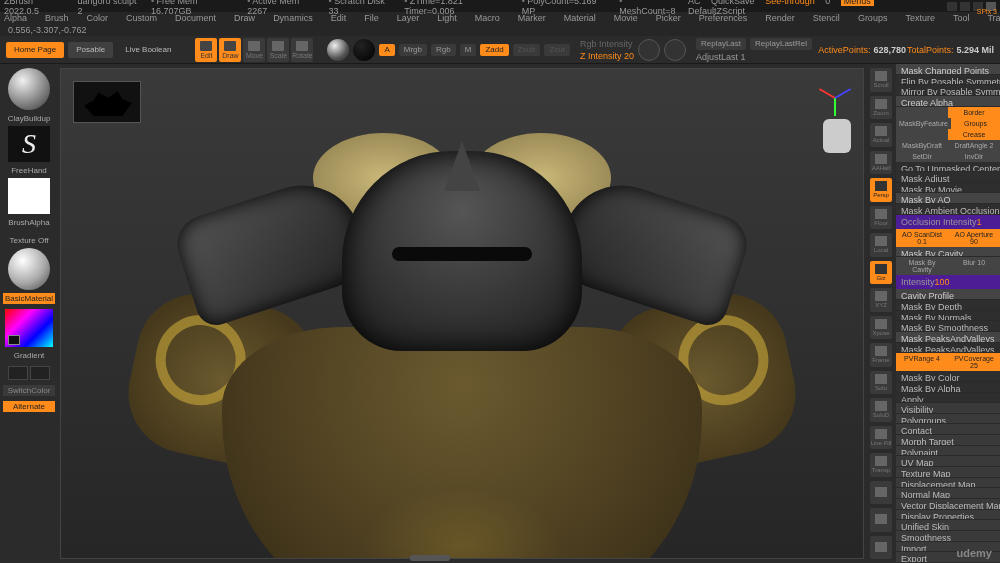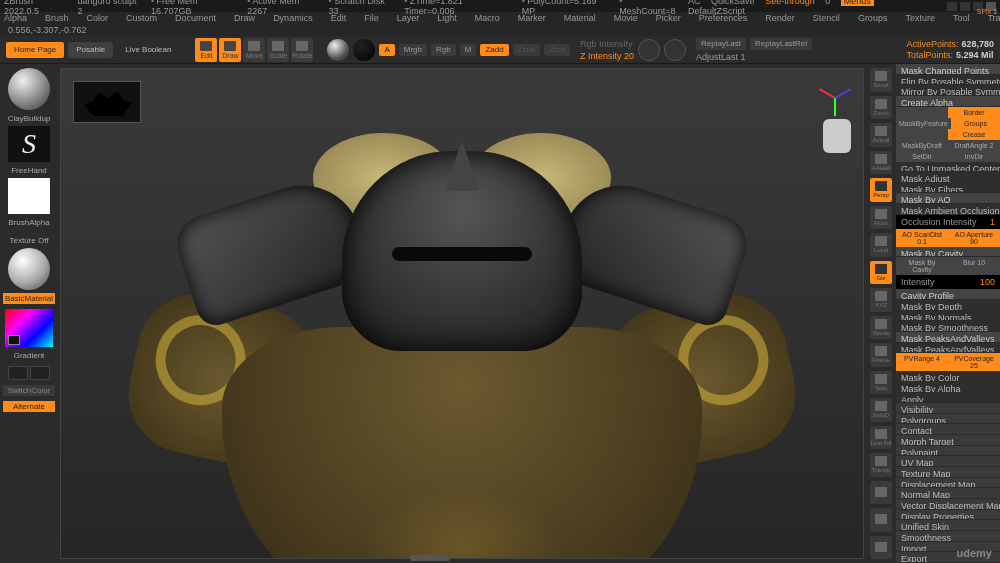--- a/index.html
+++ b/index.html
@@ -20,21 +20,21 @@
 .tb-icon{width:22px;height:24px;background:#3a3a3a;display:flex;flex-direction:column;align-items:center;justify-content:center;font-size:7px;color:#777;border-radius:2px}
 .tb-icon.active{background:#ff8c1a;color:#333}
 .tb-icon .ic{width:12px;height:10px;background:#666;margin-bottom:1px;border-radius:1px}
 .tb-icon.active .ic{background:#444}
 .grad-sphere{width:22px;height:22px;border-radius:50%;background:radial-gradient(circle at 35% 30%,#eee,#555 60%,#222)}
 .tb-sm{height:12px;padding:0 5px;font-size:8px;background:#3a3a3a;display:flex;align-items:center;border-radius:2px}
 .tb-sm.act{background:#ff8c1a;color:#222}
 .slider-block{display:flex;flex-direction:column;gap:2px;margin-left:6px;font-size:7px;color:#aaa}
 .slider-row{display:flex;align-items:center;gap:4px}
 .dial{width:22px;height:22px;border-radius:50%;border:1px solid #555;background:#333}
-.stats-right{margin-left:auto;display:flex;flex-direction:column;font-size:7px;color:#aaa;gap:1px;text-align:left}
+.stats-right{margin-left:auto;display:flex;flex-direction:row;font-size:7px;color:#aaa;gap:1px;text-align:left}
 .stats-right div span{color:#ff8c1a;margin-right:3px}
 .main{display:flex;height:499px}
 .left-tray{width:58px;background:#2b2b2b;display:flex;flex-direction:column;align-items:center;padding:4px 0;gap:3px}
 .brush-sphere{width:42px;height:42px;border-radius:50%;background:radial-gradient(circle at 35% 30%,#f0f0f0,#888 55%,#333)}
 .brush-lbl{font-size:8px;color:#aaa;margin-top:1px}
 .stroke-box{width:42px;height:36px;background:#111;display:flex;align-items:center;justify-content:center}
 .stroke-s{font-family:cursive;font-size:28px;color:#eee;font-style:italic}
 .alpha-box{width:42px;height:36px;background:#fff}
 .mat-sphere{width:42px;height:42px;border-radius:50%;background:radial-gradient(circle at 35% 30%,#fff,#aaa 55%,#444)}
 .mat-lbl{width:52px;background:#ff8c1a;color:#222;font-size:8px;text-align:center;padding:1px 0}
@@ -77,21 +77,21 @@
 .ri .ric{width:12px;height:10px;background:#666;margin-bottom:1px}
 .ri.act .ric{background:#333}
 .right-tray{width:104px;background:#333;display:flex;flex-direction:column;font-size:8px;overflow:hidden}
 .rt-item{padding:2px 5px;background:#3a3a3a;color:#bbb;border-bottom:1px solid #2a2a2a;cursor:pointer;white-space:nowrap;overflow:hidden}
 .rt-item.hdr{background:#444;color:#ccc}
 .rt-item.dk{background:#2e2e2e}
 .rt-row{display:flex}
 .rt-row .half{flex:1;padding:2px 3px;text-align:center;font-size:7px}
 .rt-row .half.hl{background:#ff8c1a;color:#222}
 .rt-row .half.dk{background:#444;color:#aaa}
-.rt-slider{padding:2px 5px;background:#000000;display:flex;justify-content:space-between;color:#aaa;font-size:7px}
+.rt-slider{padding:2px 5px;background:#4c1d95;display:flex;justify-content:flex-start;color:#aaa;font-size:7px}
 .rt-slider .val{color:#ff8c1a}
 .scrollbar-bottom{position:absolute;bottom:2px;left:410px;width:40px;height:6px;background:#555;border-radius:2px}
 .udemy{position:absolute;bottom:4px;right:8px;font-size:11px;color:#888;font-weight:bold}
 .spix{position:absolute;top:8px;right:3px;font-size:7px;color:#ff8c1a}
 </style>
 </head>
 <body>
 
 <div class="titlebar">
   <span>ZBrush 2022.0.5</span>
@@ -289,21 +289,21 @@
       <div class="rt-row">
         <div class="half dk">MaskByDraft</div>
         <div class="half dk">DraftAngle 2</div>
       </div>
       <div class="rt-row">
         <div class="half dk">SetDir</div>
         <div class="half dk">InvDir</div>
       </div>
       <div class="rt-item dk">Go To Unmasked Center</div>
       <div class="rt-item dk">Mask Adjust</div>
-      <div class="rt-item dk">Mask By Fibers</div>
+      <div class="rt-item dk">Mask By Movie</div>
       <div class="rt-item hdr">Mask By AO</div>
       <div class="rt-item dk">Mask Ambient Occlusion</div>
       <div class="rt-slider">
         <span>Occlusion Intensity</span>
         <span class="val">1</span>
       </div>
       <div class="rt-row">
         <div class="half hl">AO ScanDist 0.1</div>
         <div class="half hl">AO Aperture 90</div>
       </div>

